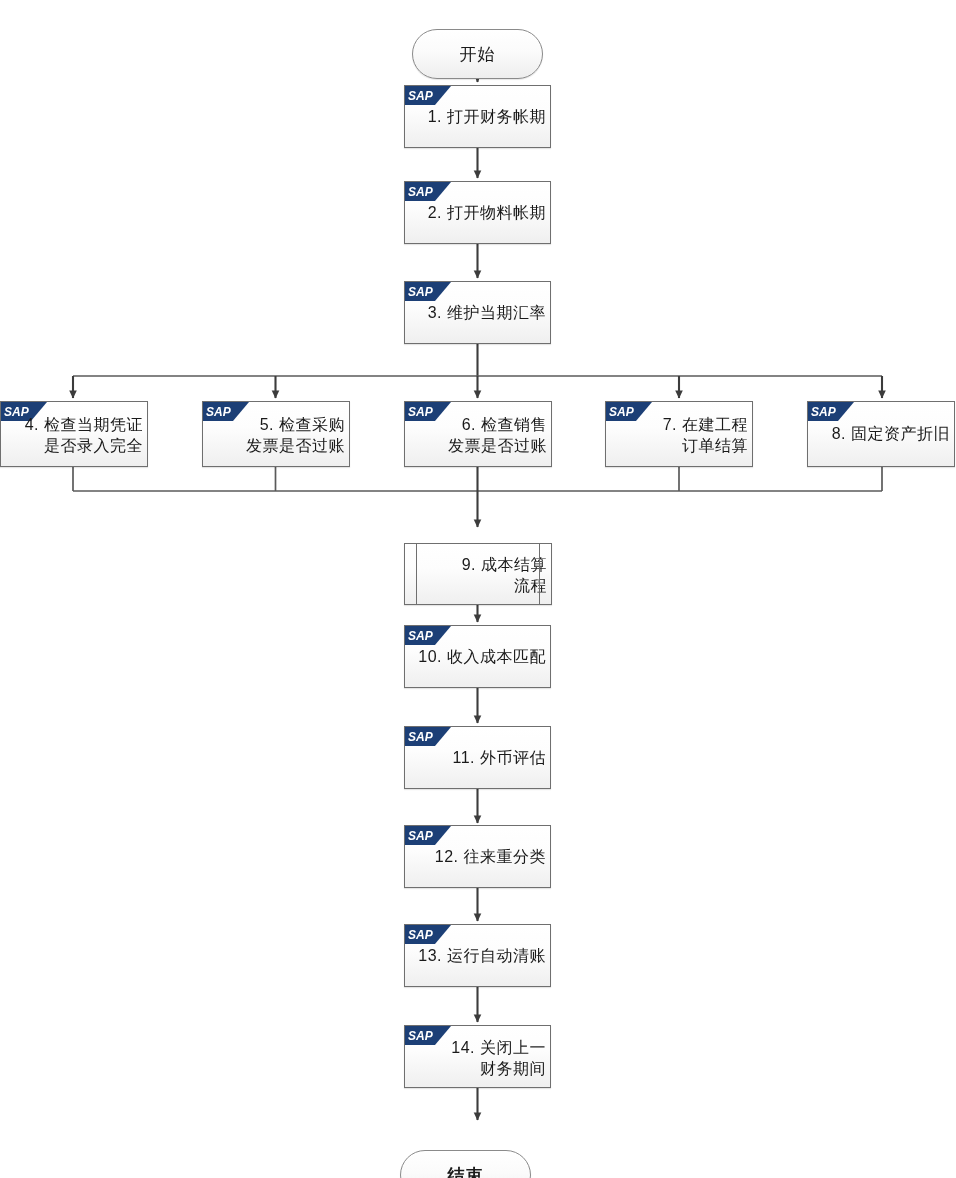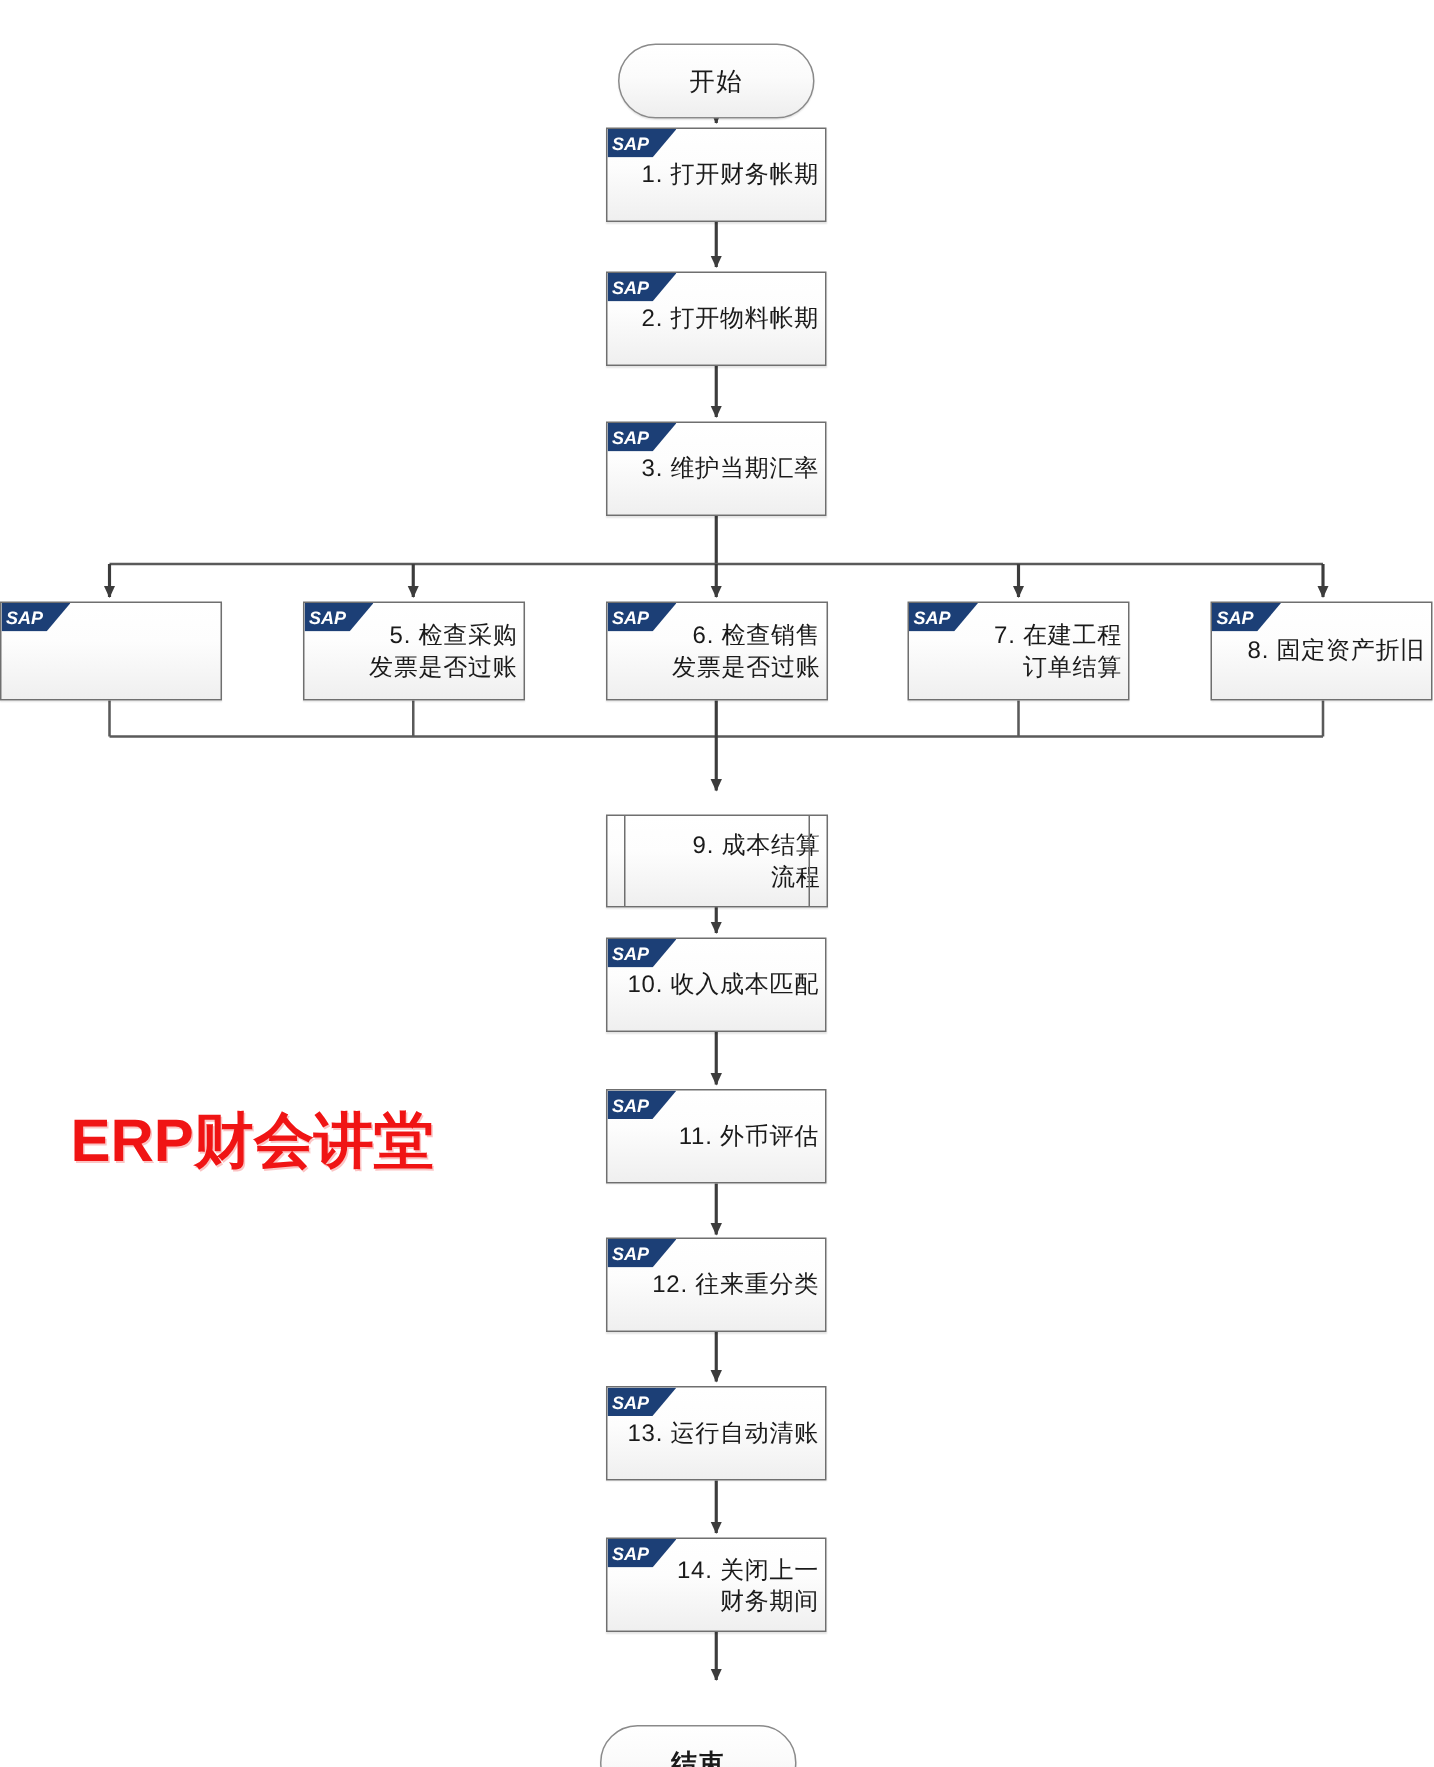--- a/index.html
+++ b/index.html
@@ -204,20 +204,22 @@
     <span class="node-label">3. 维护当期汇率</span>
   </div>
 
   <div class="node two-line" style="left:0px; top:401px; width:148px; height:66px;">
     <span class="sap-badge">
       <svg width="46" height="19" viewBox="0 0 46 19">
         <polygon points="0,0 46,0 30,19 0,19" fill="#1c3f76"></polygon>
         <text x="3" y="14" font-family="Liberation Sans, sans-serif" font-size="12" font-weight="bold" font-style="italic" fill="#ffffff">SAP</text>
       </svg>
     </span>
+    <span class="node-label">4. 检查当期凭证
+是否录入完全</span>
   </div>
 
   <div class="node two-line" style="left:202px; top:401px; width:148px; height:66px;">
     <span class="sap-badge">
       <svg width="46" height="19" viewBox="0 0 46 19">
         <polygon points="0,0 46,0 30,19 0,19" fill="#1c3f76"></polygon>
         <text x="3" y="14" font-family="Liberation Sans, sans-serif" font-size="12" font-weight="bold" font-style="italic" fill="#ffffff">SAP</text>
       </svg>
     </span>
     <span class="node-label">5. 检查采购
@@ -309,15 +311,14 @@
       </svg>
     </span>
     <span class="node-label">14. 关闭上一
 财务期间</span>
   </div>
 
   <div class="terminator" style="left:400px; top:1123px; width:131px; height:50px;font-weight:bold;">
     <span>结束</span>
   </div>
 
-  <div class="watermark" style="left:47px; top:733px;">ERP财会讲堂</div>
 
 </div>
 
 </body></html>

